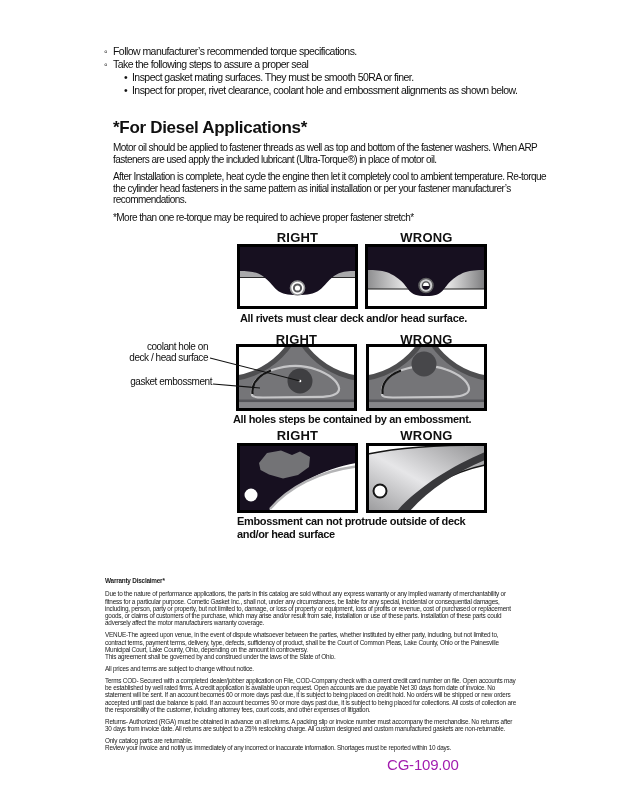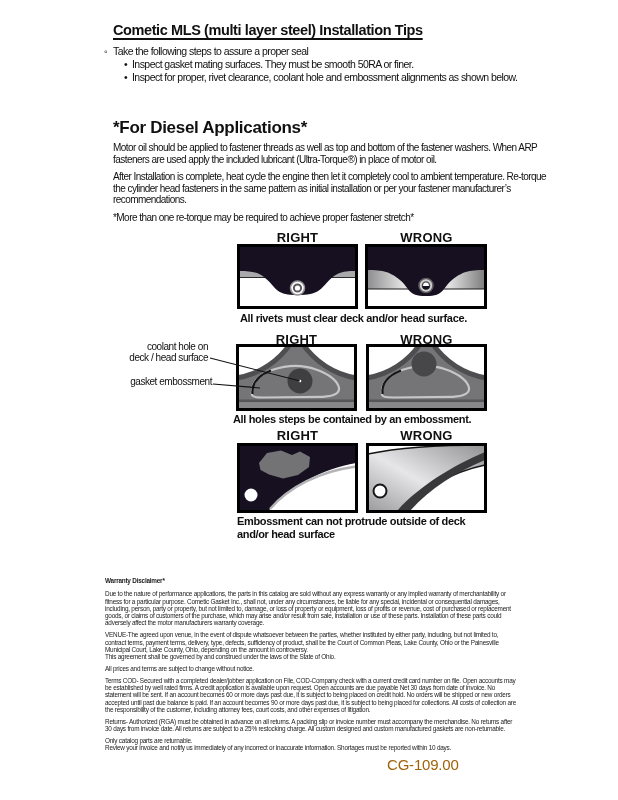--- a/index.html
+++ b/index.html
@@ -32,30 +32,30 @@
   .ann{position:absolute;text-align:right;font-size:10px;letter-spacing:-0.45px;
        line-height:10.8px;}
   .leader{position:absolute;left:120px;top:340px;pointer-events:none;z-index:6;}
 
   .disc{position:absolute;left:105px;top:577px;width:414px;font-size:6.4px;
         letter-spacing:-0.22px;line-height:7.3px;color:#1b1b1b;}
   .disc .dh{font-weight:bold;margin:0 0 6px 0;}
   .disc p{margin:0 0 4.5px 0;white-space:pre-line;}
 
   .footer-code{position:absolute;left:387px;top:756px;font-size:15px;
-               letter-spacing:-0.2px;color:#a16207;}
+               letter-spacing:-0.2px;color:#a21caf;}
 </style>
 </head>
 <body>
 
 <div class="page">
 
-  <div class="title">Cometic MLS (multi layer steel) Installation Tips</div>
 
   <div class="bullets">
+    <div class="bullet"><span class="mk">◦</span><span>Follow manufacturer’s recommended torque specifications.</span></div>
     <div class="bullet"><span class="mk">◦</span><span>Take the following steps to assure a proper seal</span></div>
     <div class="bullet sub"><span class="mk">•</span><span>Inspect gasket mating surfaces.  They must be smooth 50RA or finer.</span></div>
     <div class="bullet sub"><span class="mk">•</span><span>Inspect for proper, rivet clearance, coolant hole and embossment alignments as shown below.</span></div>
   </div>
 
   <div class="sec-heading">*For Diesel Applications*</div>
   <div class="paras">
     <p>Motor oil should be applied to fastener threads as well as top and bottom of the fastener washers. When ARP fasteners are used apply the included lubricant (Ultra-Torque®) in place of motor oil.</p>
     <p>After Installation is complete, heat cycle the engine then let it completely cool to ambient temperature. Re-torque the cylinder head fasteners in the same pattern as initial installation or per your fastener manufacturer’s recommendations.</p>
     <p>*More than one re-torque may be required to achieve proper fastener stretch*</p>

